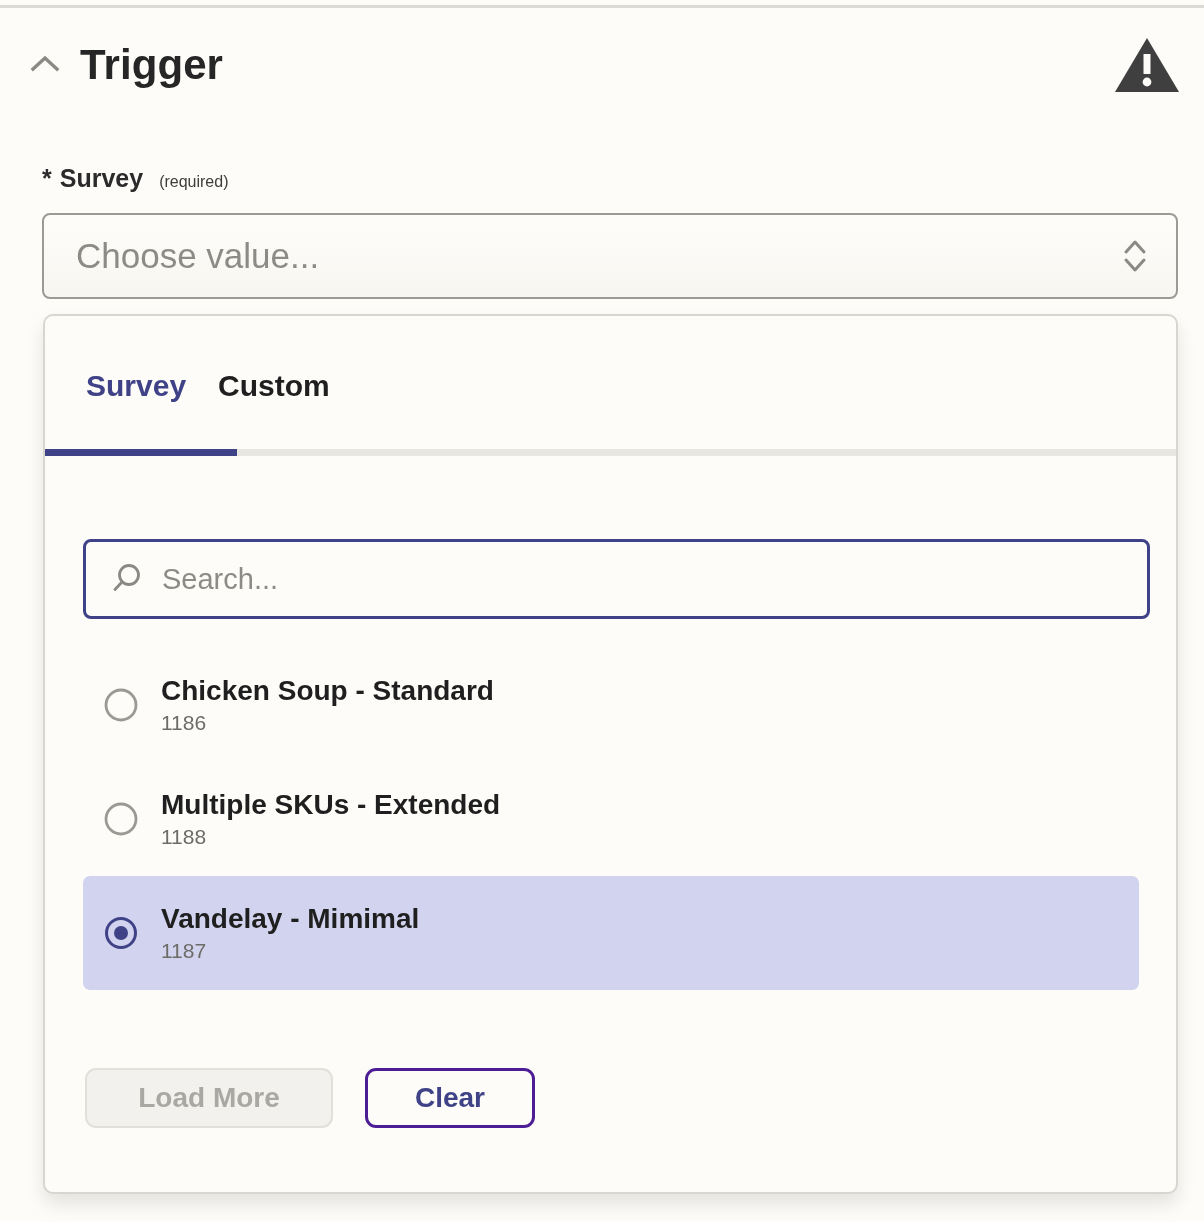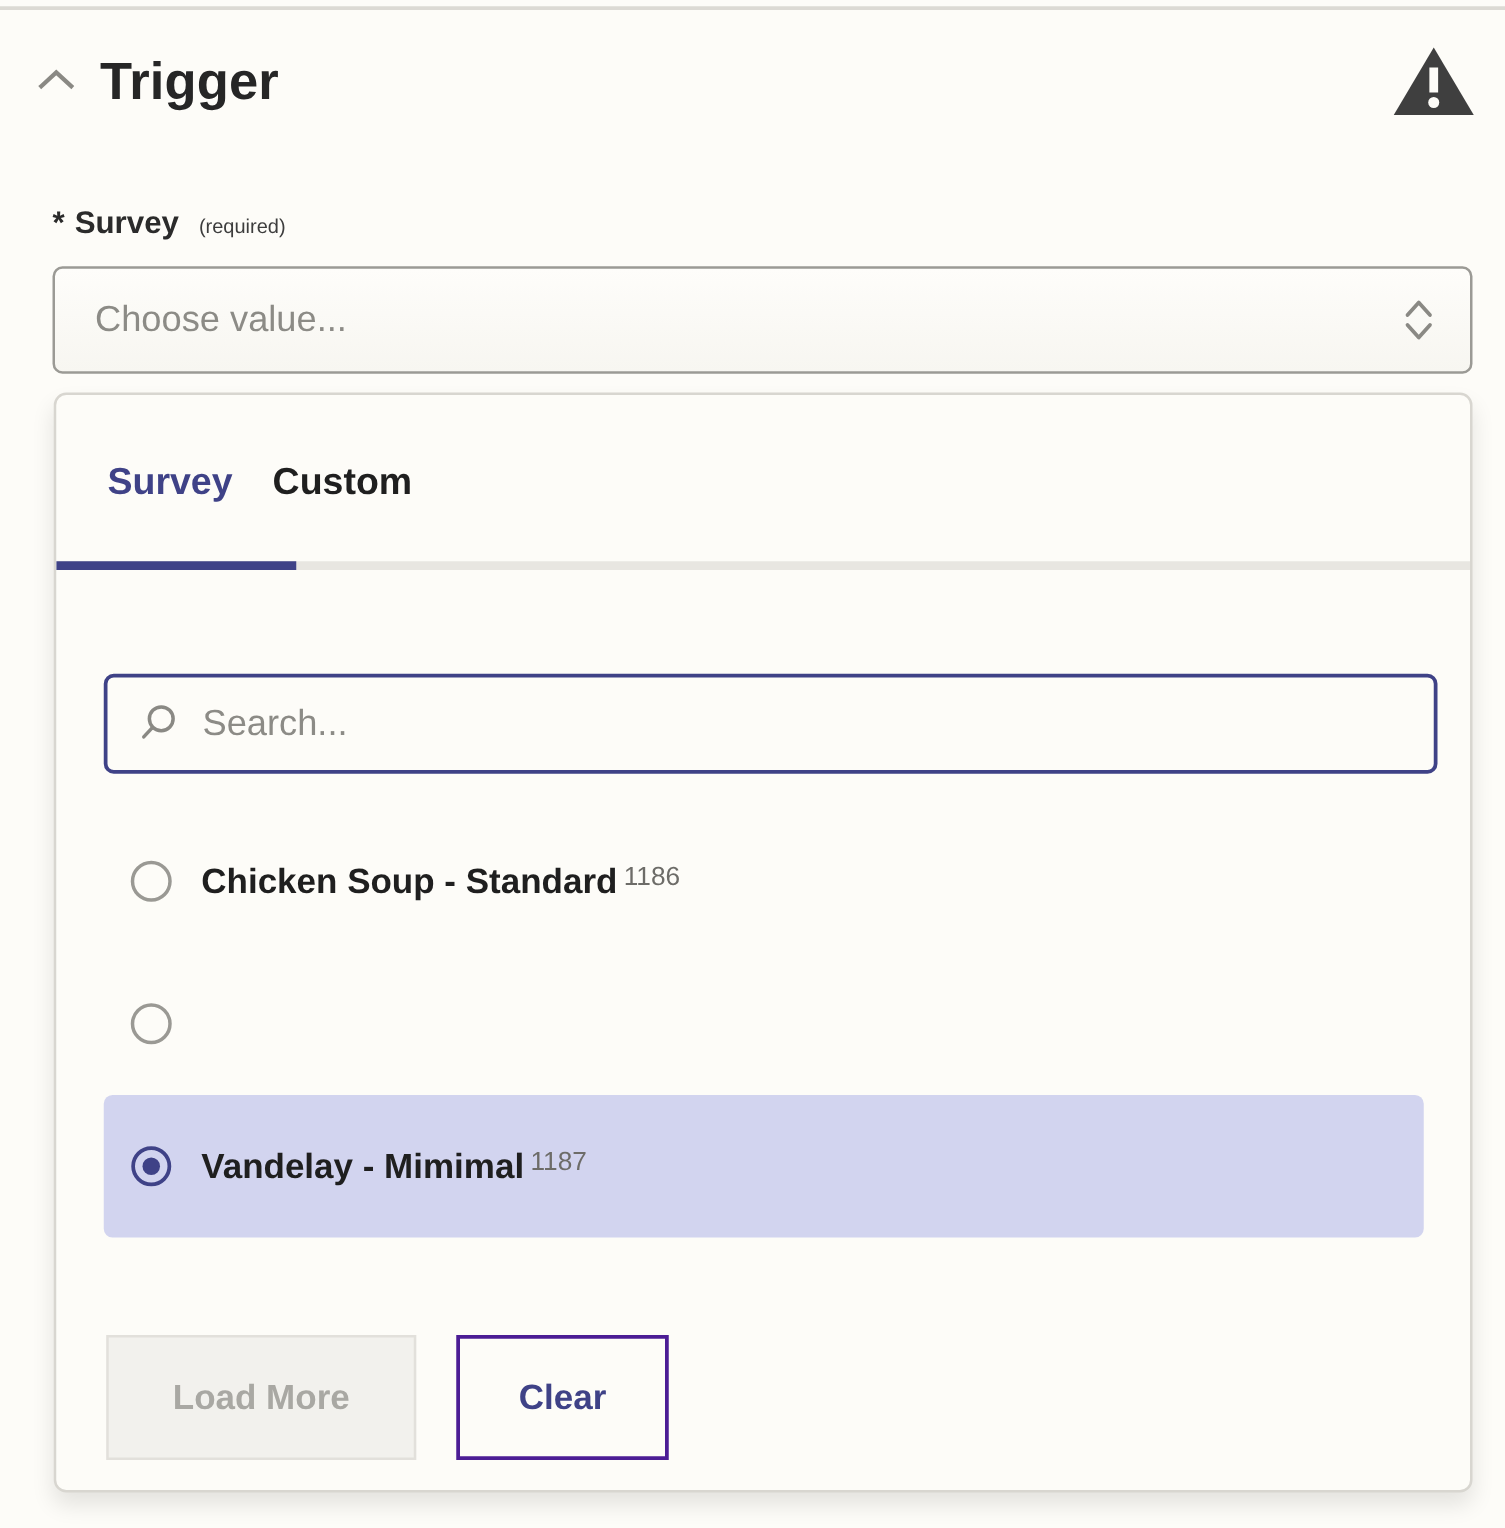--- a/index.html
+++ b/index.html
@@ -100,21 +100,21 @@
     height: 86px;
     box-sizing: border-box;
     border: 2px solid #9b9a95;
     border-radius: 8px;
     background: linear-gradient(#fefdfa, #f7f6f1);
     display: flex;
     align-items: center;
     cursor: pointer;
   }
   .select-placeholder {
-    font-size: 29px;
+    font-size: 35px;
     color: #8c8b86;
     margin-left: 32px;
   }
   .selector-icon {
     position: absolute;
     right: 28px;
     top: 50%;
     transform: translateY(-50%);
     width: 26px;
     height: 40px;
@@ -214,21 +214,21 @@
     cursor: pointer;
   }
   .option-row.selected { background: #d2d4ef; }
   .radio {
     width: 36px;
     height: 36px;
     flex: none;
   }
   .option-texts {
     display: flex;
-    flex-direction: row;
+    flex-direction: column;
     gap: 5px;
   }
   .option-title {
     font-size: 28px;
     font-weight: bold;
     color: #1f1f1f;
     line-height: 1.1;
     white-space: nowrap;
   }
   .option-subtitle {
@@ -240,22 +240,22 @@
   
   .button-row {
     position: absolute;
     left: 40px;
     top: 752px;
     display: flex;
     gap: 32px;
   }
   .btn {
     box-sizing: border-box;
-    height: 100px;
-    border-radius: 0;
+    height: 60px;
+    border-radius: 11px;
     font-size: 28px;
     font-weight: bold;
     display: flex;
     align-items: center;
     justify-content: center;
     white-space: nowrap;
   }
   .btn-load-more {
     width: 248px;
     background: #f2f1ed;
@@ -342,20 +342,24 @@
         <span class="option-subtitle">1186</span>
       </span>
     </div>
 
     <div class="option-row">
       <span class="radio">
         <svg viewBox="0 0 36 36" width="36" height="36" aria-hidden="true">
           <circle cx="18" cy="18" r="15" fill="none" stroke="#9a9994" stroke-width="2.8"></circle>
         </svg>
       </span>
+      <span class="option-texts">
+        <span class="option-title">Multiple SKUs - Extended</span>
+        <span class="option-subtitle">1188</span>
+      </span>
     </div>
 
     <div class="option-row selected">
       <span class="radio">
         <svg viewBox="0 0 36 36" width="36" height="36" aria-hidden="true">
           <circle cx="18" cy="18" r="14.5" fill="none" stroke="#3f4287" stroke-width="3"></circle>
           <circle cx="18" cy="18" r="7" fill="#3f4287"></circle>
         </svg>
       </span>
       <span class="option-texts">

